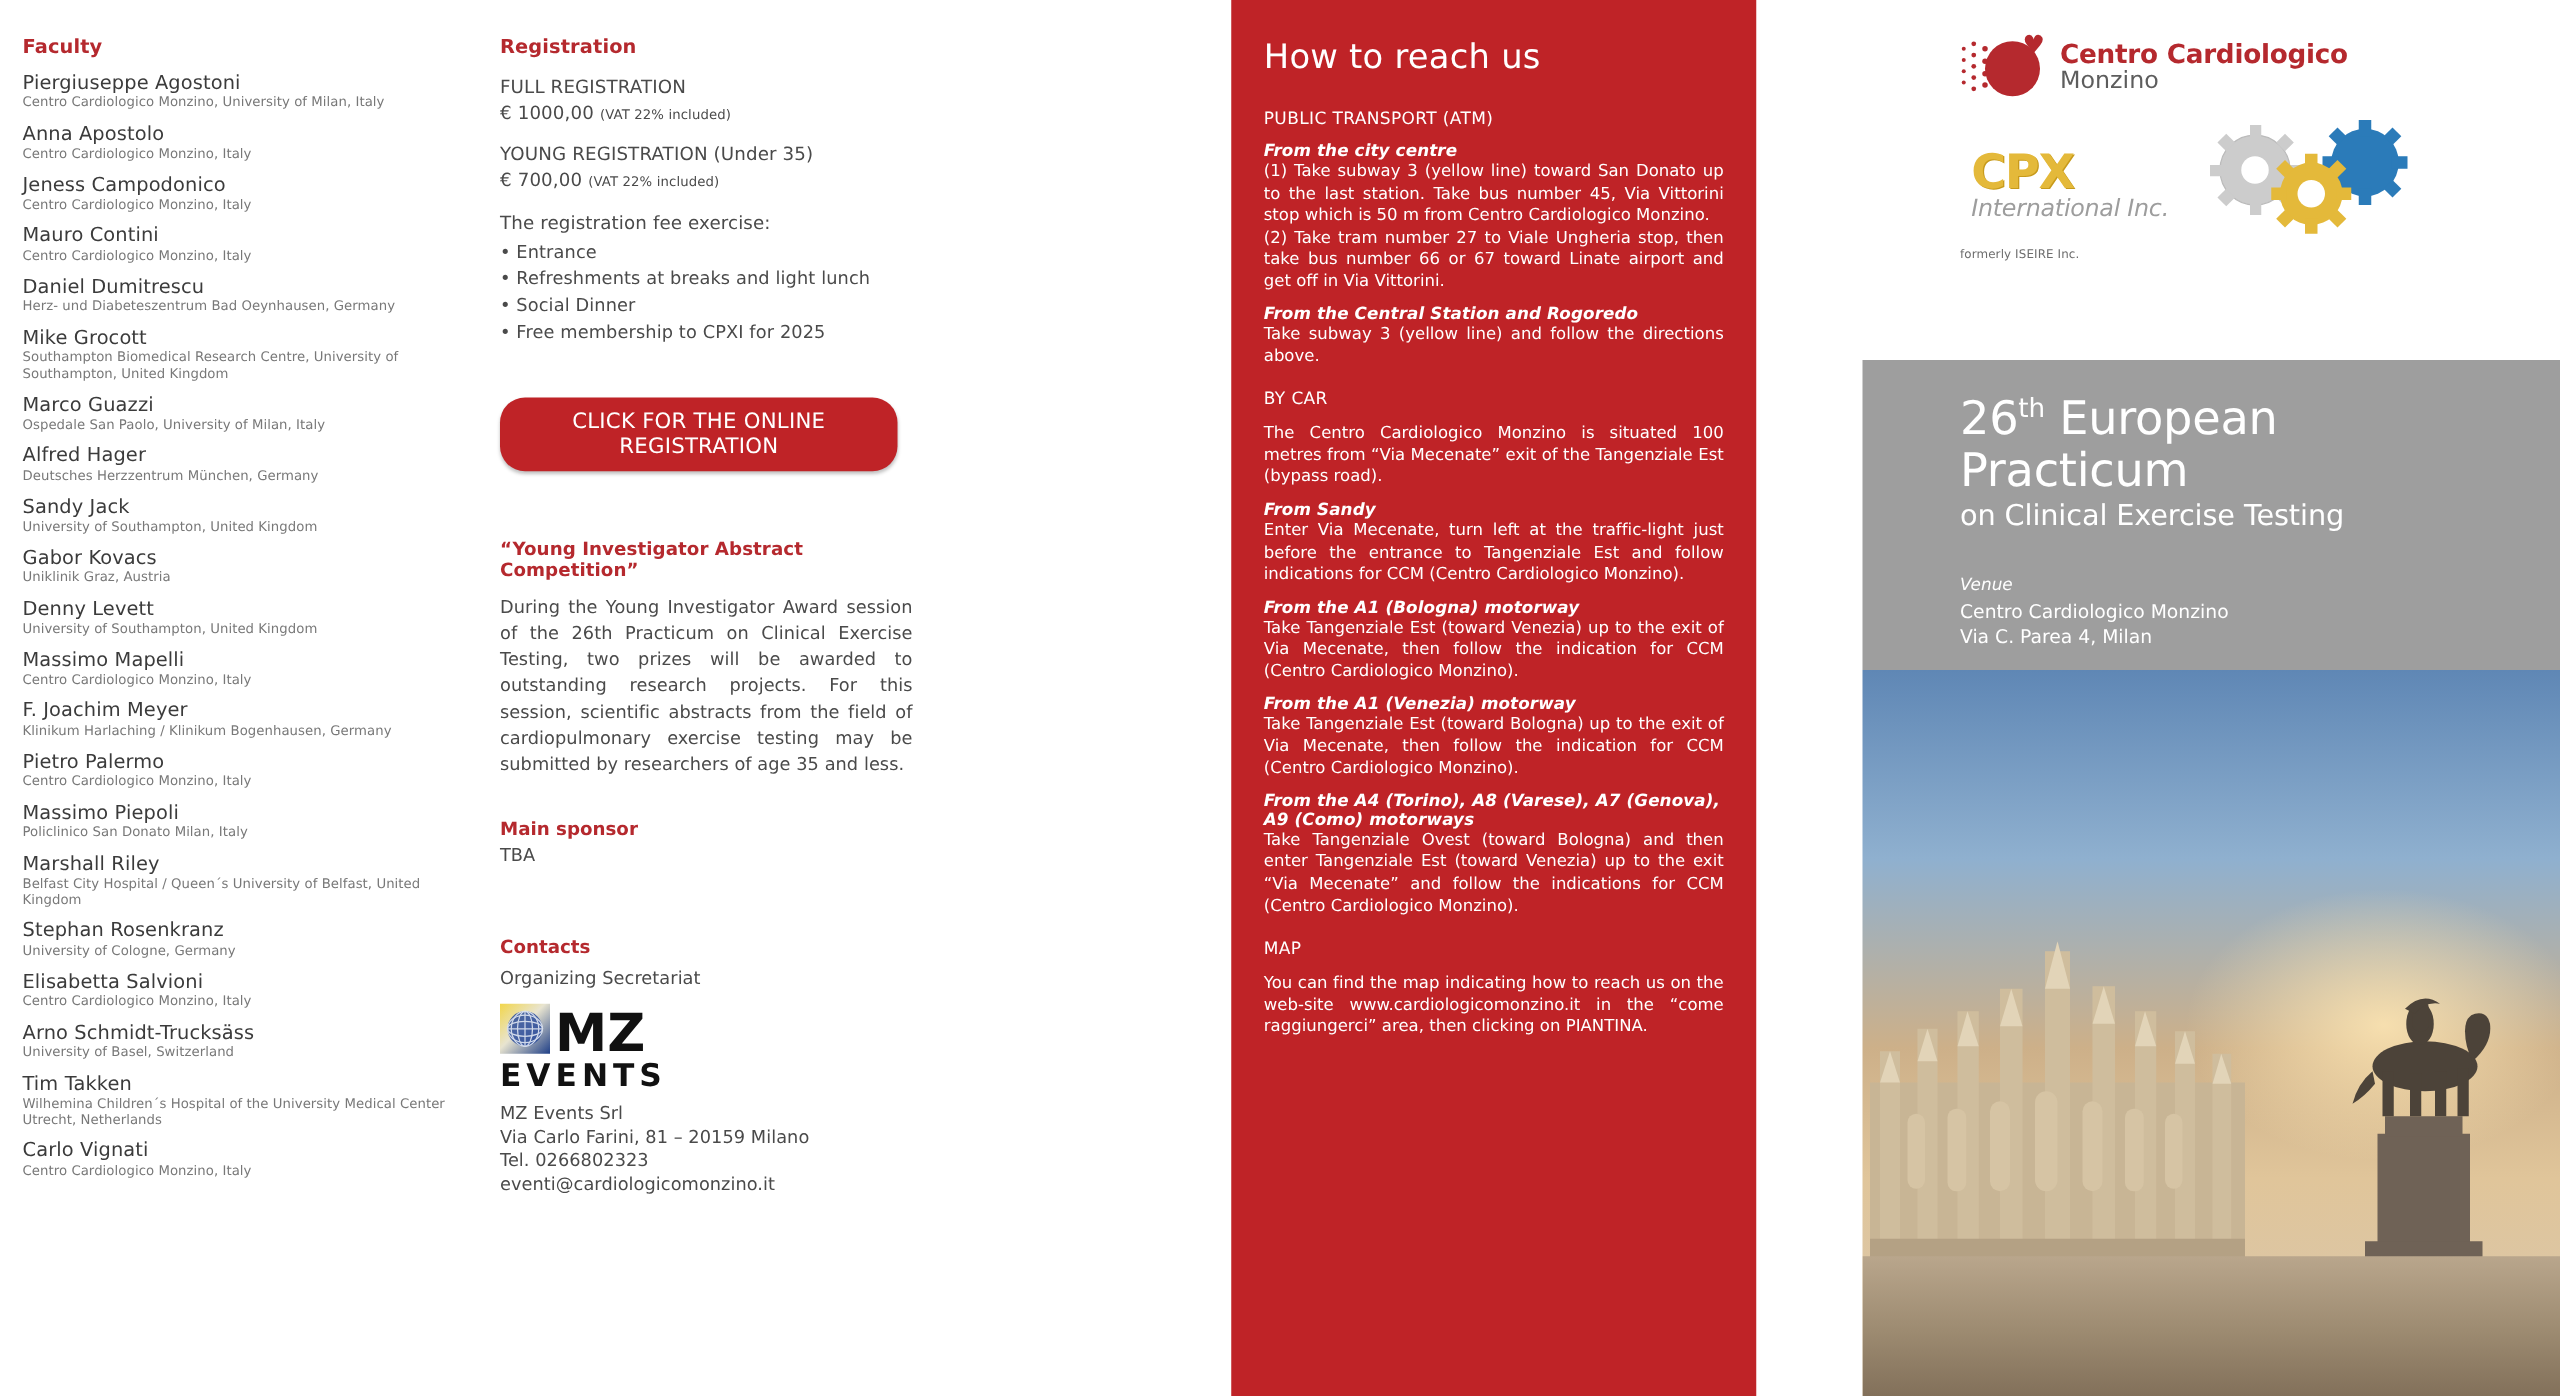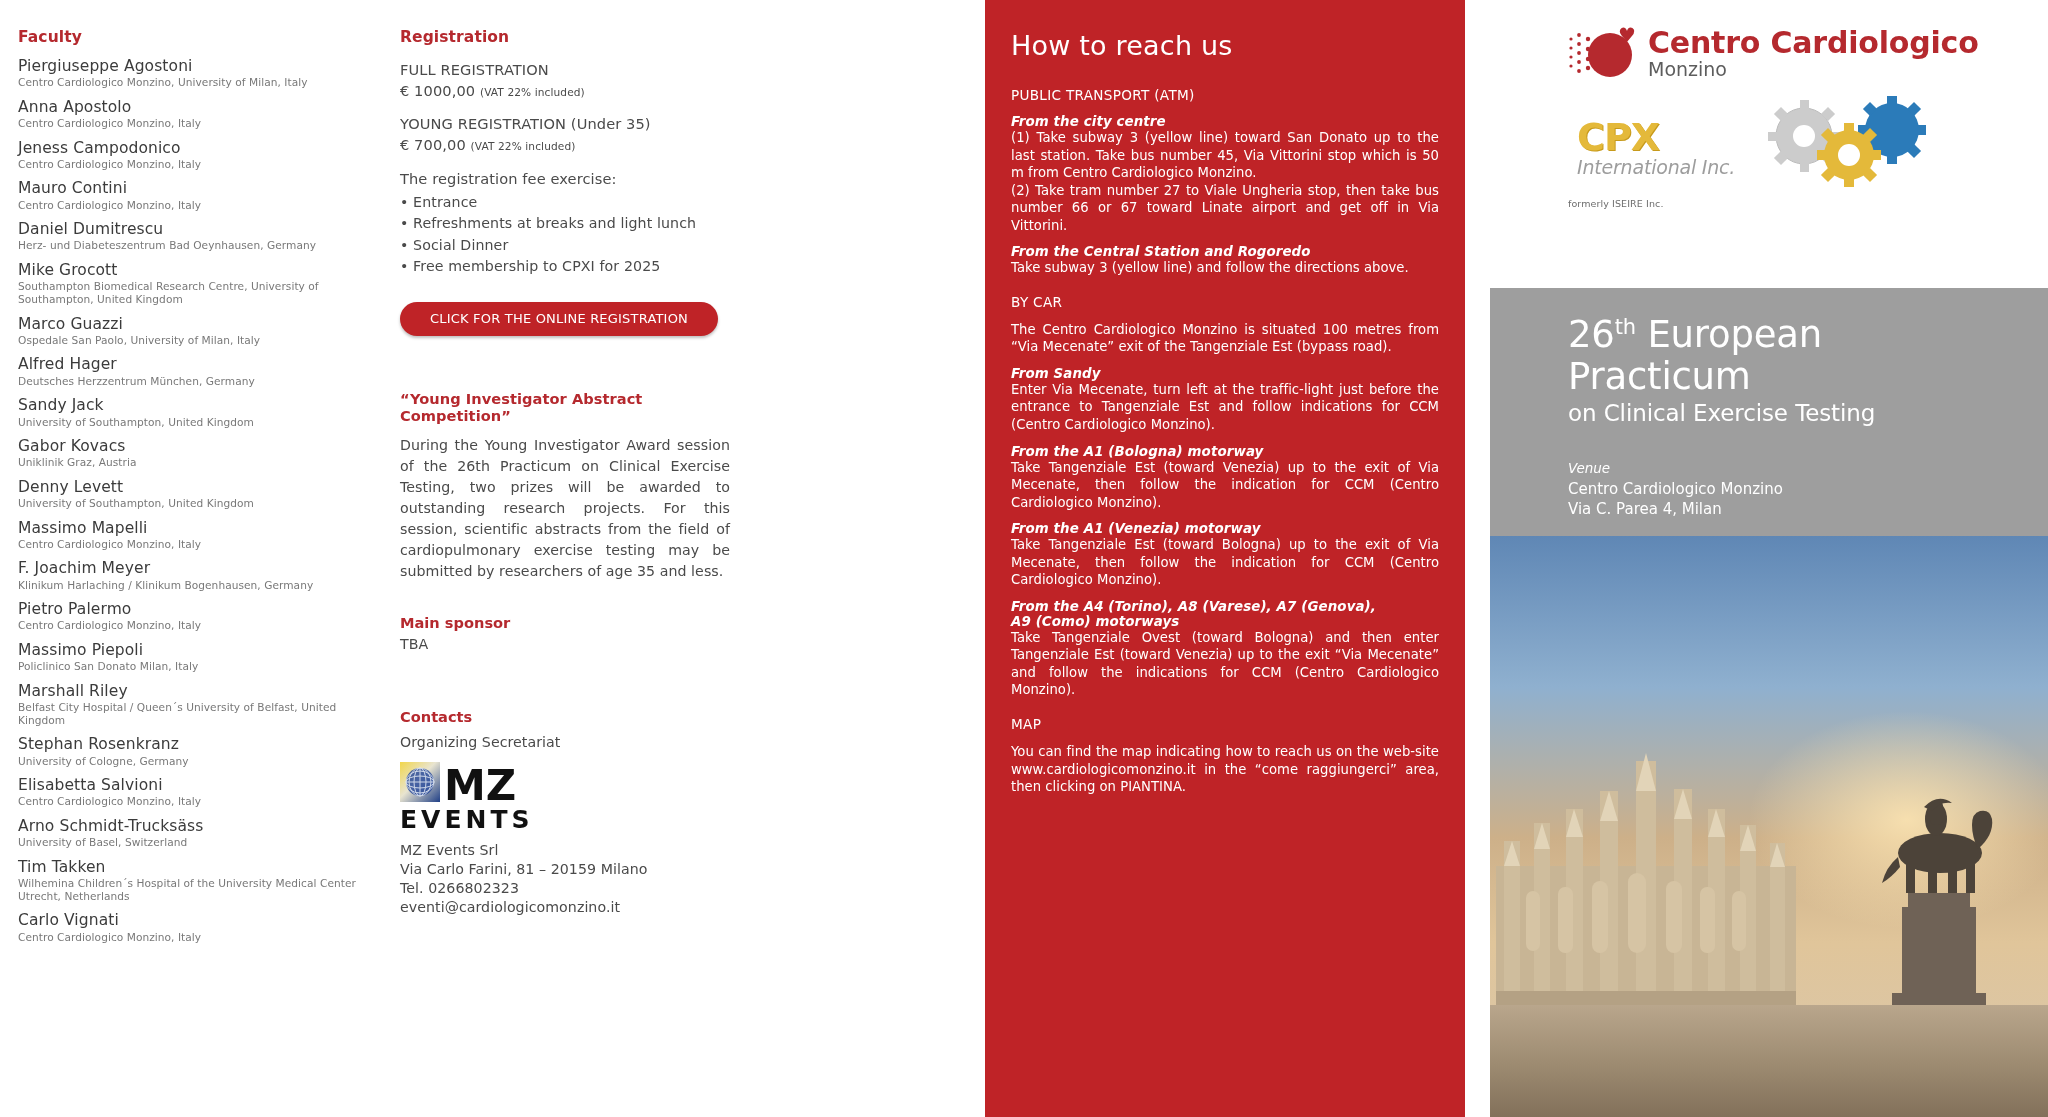--- a/index.html
+++ b/index.html
@@ -65,26 +65,26 @@
   .bullets { margin-top: 2px; }
   .bullet {
     font-size: 14.2px;
     color: #4a4a4a;
     line-height: 1.52;
     letter-spacing: .1px;
   }
   .cta-button {
     display: block;
     width: 318px;
-    margin-top: 24px;
+    margin-top: 40px;
     background: #bf2327;
     border: none;
     border-radius: 20px;
     color: #ffffff;
-    font-size: 13px;
+    font-size: 17px;
     font-family: "DejaVu Sans", "Liberation Sans", sans-serif;
     letter-spacing: .2px;
     padding: 9px 6px 10px 6px;
     text-align: center;
     cursor: pointer;
     box-shadow: 0 2px 3px rgba(0,0,0,.25);
   }
   .yia-head {
     color: #b5292e;
     font-size: 14.6px;
@@ -120,21 +120,21 @@
     color: #4a4a4a;
     line-height: 1.34;
     letter-spacing: .05px;
   }
   .mz-logo { margin: 8px 0 5px 0; display: block; }
 
   
   .col-reach {
     position: absolute;
     left: 985px; top: 0;
-    width: 480px; height: 1117px;
+    width: 420px; height: 1117px;
     background: #bf2327;
     color: #ffffff;
     padding: 30px 26px 10px 26px;
   }
   .reach-title {
     font-size: 27px;
     font-weight: 400;
     letter-spacing: .2px;
     margin-bottom: 26px;
   }
@@ -179,21 +179,21 @@
     position: absolute; left: 20px; top: 8px;
     width: 44px; height: 44px; border-radius: 50%;
     background: #b5292e;
   }
   .ccm-heart {
     position: absolute; left: 50px; top: 0px;
     font-size: 20px; color: #b5292e; line-height: 1;
   }
   .ccm-dots { position: absolute; left: 0; top: 6px; }
   .ccm-text-main {
-    color: #b5292e; font-size: 30px; font-weight: bold;
+    color: #b5292e; font-size: 21px; font-weight: bold;
     line-height: 1.05; letter-spacing: -.2px;
   }
   .ccm-text-sub {
     color: #5d5d5d; font-size: 19px; font-weight: 400; line-height: 1.15;
   }
   .cpx-logo-wrap { position: absolute; left: 78px; top: 118px; }
   .cpx-row { display: flex; align-items: baseline; flex-direction: column; }
   .cpx-c {
     color: #e4b93a; font-size: 38px; font-weight: bold;
     letter-spacing: -1px; line-height: 1;

